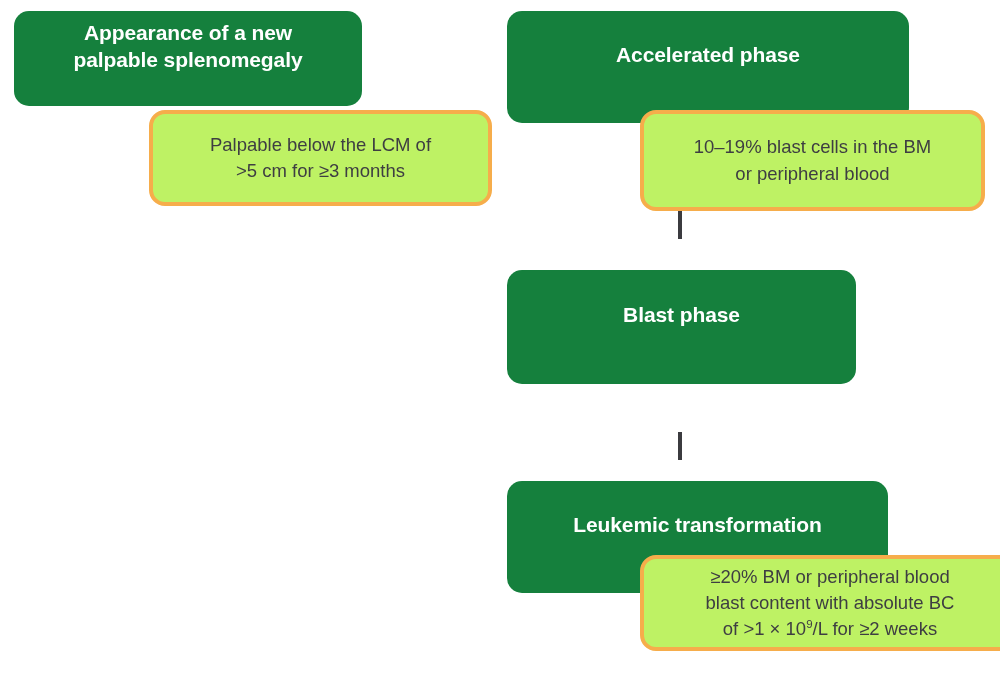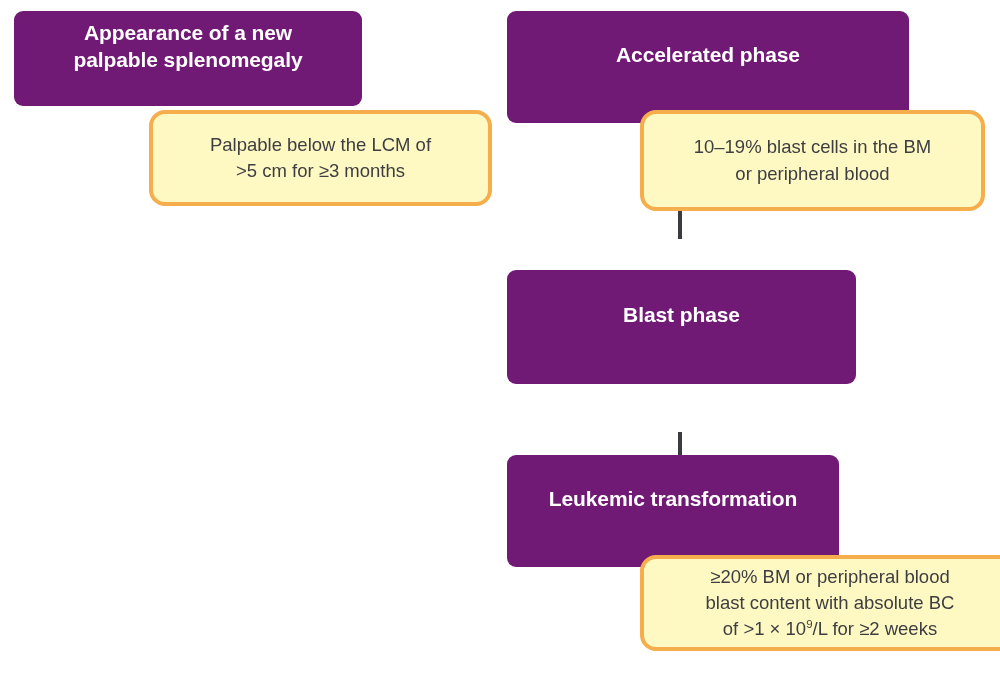--- a/index.html
+++ b/index.html
@@ -28,22 +28,22 @@
   .connector {
     position: absolute;
     width: 4px;
     background: #3b3b3f;
     z-index: 1;
   }
 
   
   .phase-box {
     position: absolute;
-    background: #701a75;
-    border-radius: 9px;
+    background: #15803d;
+    border-radius: 15px;
     box-sizing: border-box;
     display: flex;
     align-items: center;
     justify-content: center;
     padding: 6px 26px 30px 26px;
     z-index: 2;
   }
   .phase-label {
     color: #ffffff;
     font-family: "Liberation Sans", sans-serif;
@@ -51,21 +51,21 @@
     font-size: 21px;
     line-height: 1.28;
     text-align: center;
     letter-spacing: -0.1px;
     white-space: pre-line;
   }
 
   
   .criteria-box {
     position: absolute;
-    background: #fef9c3;
+    background: #bef264;
     border: 4px solid #f6ad4b;
     border-radius: 16px;
     box-sizing: border-box;
     display: flex;
     align-items: center;
     justify-content: center;
     padding: 6px 14px;
     z-index: 3;
   }
   .criteria-text {
@@ -91,21 +91,21 @@
     <div class="phase-box" style="left: 14px; top: 11px; width: 348px; height: 95px;">
       <div class="phase-label">Appearance of a new
 palpable splenomegaly</div>
     </div>
     <div class="phase-box" style="left: 507px; top: 11px; width: 402px; height: 112px;">
       <div class="phase-label">Accelerated phase</div>
     </div>
     <div class="phase-box" style="left: 507px; top: 234px; width: 349px; height: 114px; margin-top: 36px;">
       <div class="phase-label">Blast phase</div>
     </div>
-    <div class="phase-box" style="left: 507px; top: 455px; width: 332px; height: 112px;">
+    <div class="phase-box" style="left: 507px; top: 481px; width: 381px; height: 112px;">
       <div class="phase-label">Leukemic transformation</div>
     </div>
     <div class="criteria-box" style="left: 149px; top: 110px; width: 343px; height: 96px;">
       <div class="criteria-text">Palpable below the LCM of
 &gt;5 cm for ≥3 months</div>
     </div>
     <div class="criteria-box" style="left: 640px; top: 110px; width: 345px; height: 101px;">
       <div class="criteria-text">10–19% blast cells in the BM
 or peripheral blood</div>
     </div>

